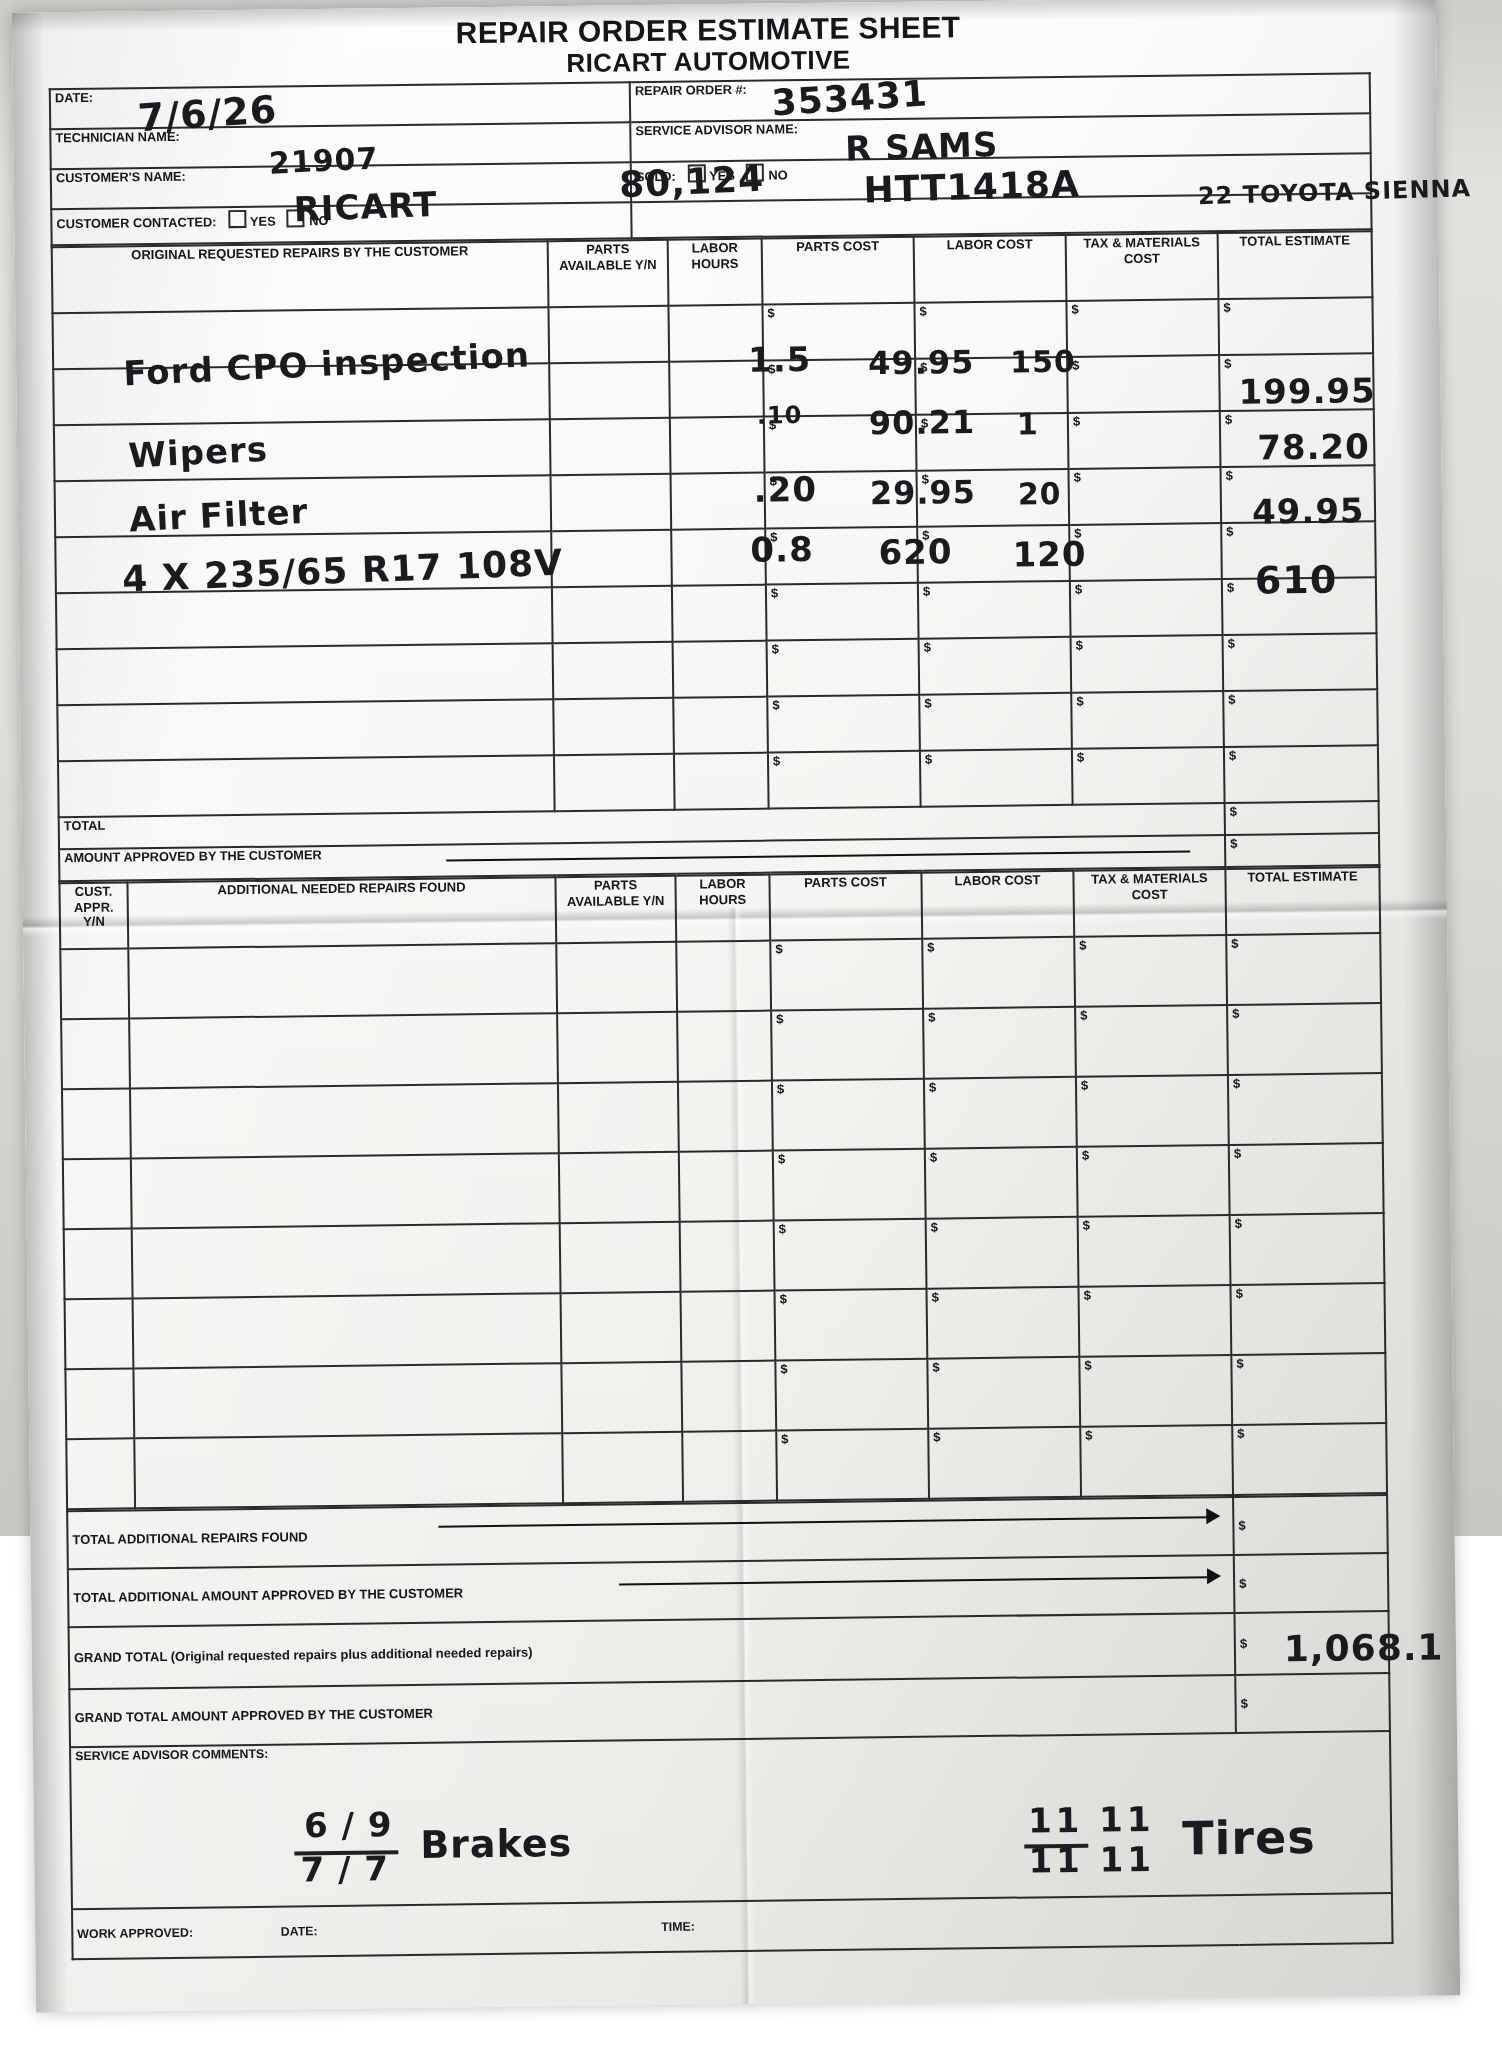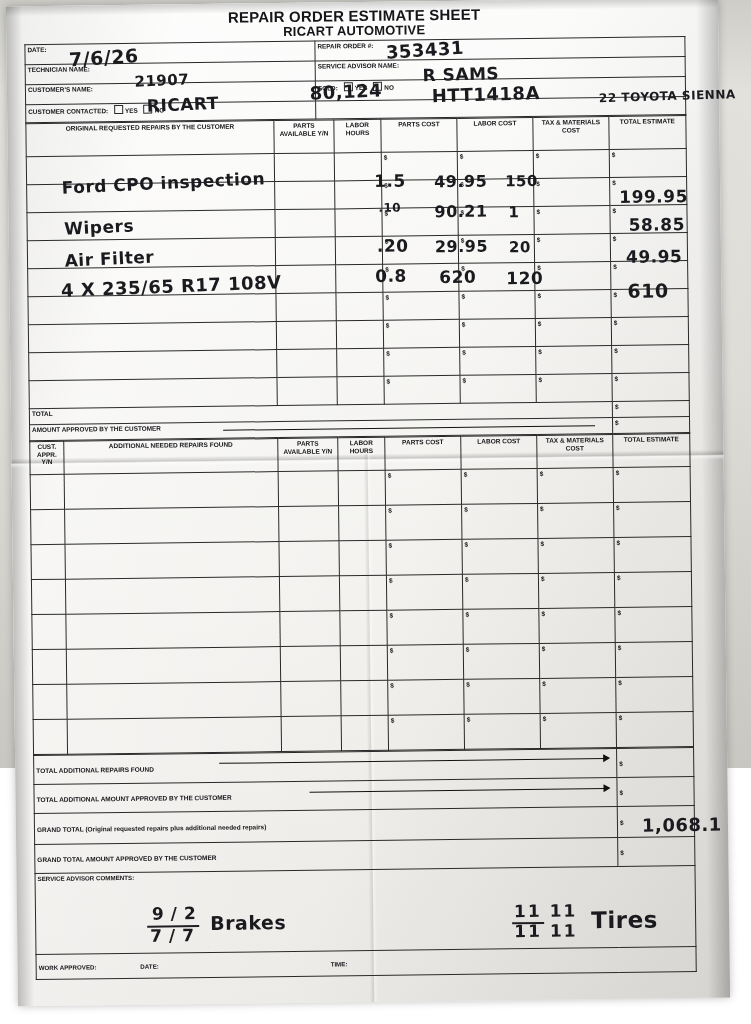--- a/index.html
+++ b/index.html
@@ -507,37 +507,37 @@
       <div class="hw md" style="left:54px; top:172px; transform:rotate(-2deg); font-size:17px;">Ford CPO inspection</div>
       <div class="hw md" style="left:366px; top:169px; font-size:17px;">1.5</div>
       <div class="hw md" style="left:426px; top:171px; font-size:16px;">49.95</div>
       <div class="hw md" style="left:497px; top:172px; font-size:15px;">150</div>
       <div class="hw md" style="left:611px; top:188px; font-size:17px;">199.95</div>
 
       <div class="hw md" style="left:56px; top:213px; transform:rotate(-2deg); font-size:17px;">Wipers</div>
       <div class="hw md" style="left:370px; top:199px; font-size:12px;">.10</div>
       <div class="hw md" style="left:426px; top:201px; font-size:16px;">90.21</div>
       <div class="hw md" style="left:500px; top:203px; font-size:15px;">1</div>
-      <div class="hw md" style="left:620px; top:216px; font-size:17px;">58.85</div>
+      <div class="hw md" style="left:620px; top:216px; font-size:17px;">78.20</div>
 
       <div class="hw md" style="left:56px; top:245px; transform:rotate(-2deg); font-size:17px;">Air Filter</div>
       <div class="hw md" style="left:368px; top:234px; font-size:17px;">.20</div>
       <div class="hw md" style="left:426px; top:236px; font-size:16px;">29.95</div>
       <div class="hw md" style="left:500px; top:238px; font-size:15px;">20</div>
       <div class="hw md" style="left:617px; top:248px; font-size:17px;">49.95</div>
 
       <div class="hw md" style="left:52px; top:274px; transform:rotate(-1.5deg); font-size:18px;">4 X 235/65 R17 108V</div>
       <div class="hw md" style="left:366px; top:264px; font-size:17px;">0.8</div>
       <div class="hw md" style="left:430px; top:266px; font-size:17px;">620</div>
       <div class="hw md" style="left:497px; top:268px; font-size:17px;">120</div>
       <div class="hw md" style="left:618px; top:281px; font-size:19px;">610</div>
 
       <div class="hw lg" style="left:626px; top:816px; font-size:18px;">1,068.1</div>
 
-      <div class="hw md" style="left:135px; top:899px; font-size:17px;">9 / 2</div>
+      <div class="hw md" style="left:135px; top:899px; font-size:17px;">6 / 9</div>
       <div style="position:absolute;left:130px;top:921px;width:52px;border-top:2px solid #1f1f23;"></div>
       <div class="hw md" style="left:133px; top:921px; font-size:17px;">7 / 7</div>
       <div class="hw lg" style="left:193px; top:908px; font-size:19px;">Brakes</div>
 
       <div class="hw md" style="left:497px; top:901px; font-size:17px; letter-spacing:2px;">11 11</div>
       <div style="position:absolute;left:495px;top:922px;width:32px;border-top:2px solid #1f1f23;"></div>
       <div class="hw md" style="left:497px; top:921px; font-size:17px; letter-spacing:2px;">11 11</div>
       <div class="hw lg" style="left:574px; top:908px; font-size:23px;">Tires</div>
 
       <div class="arrow-line" style="left:204px; top:759px; width:386px;"></div>

